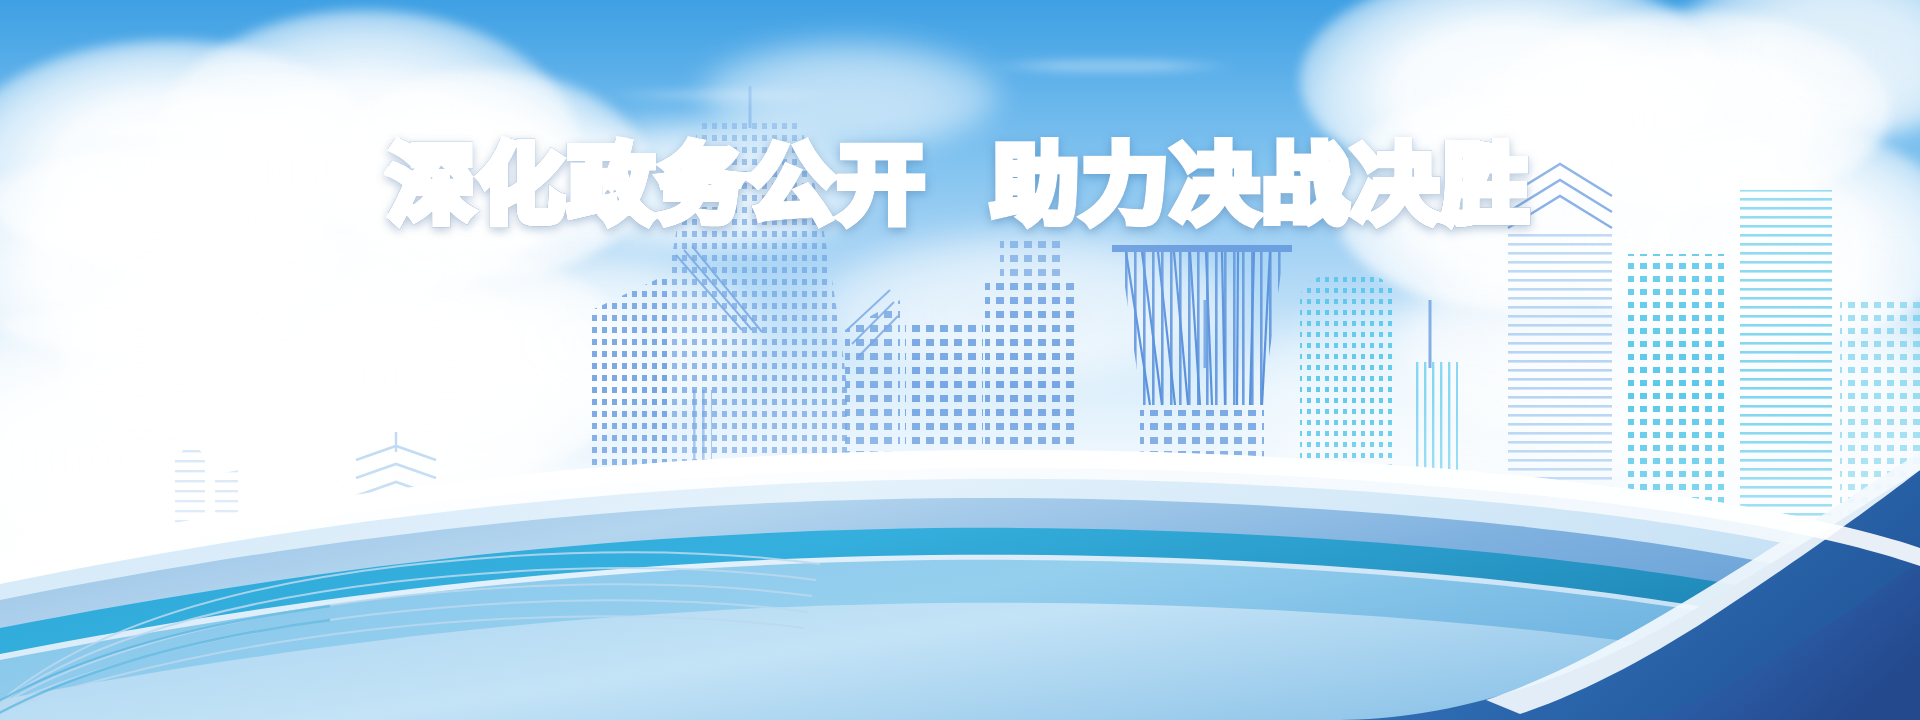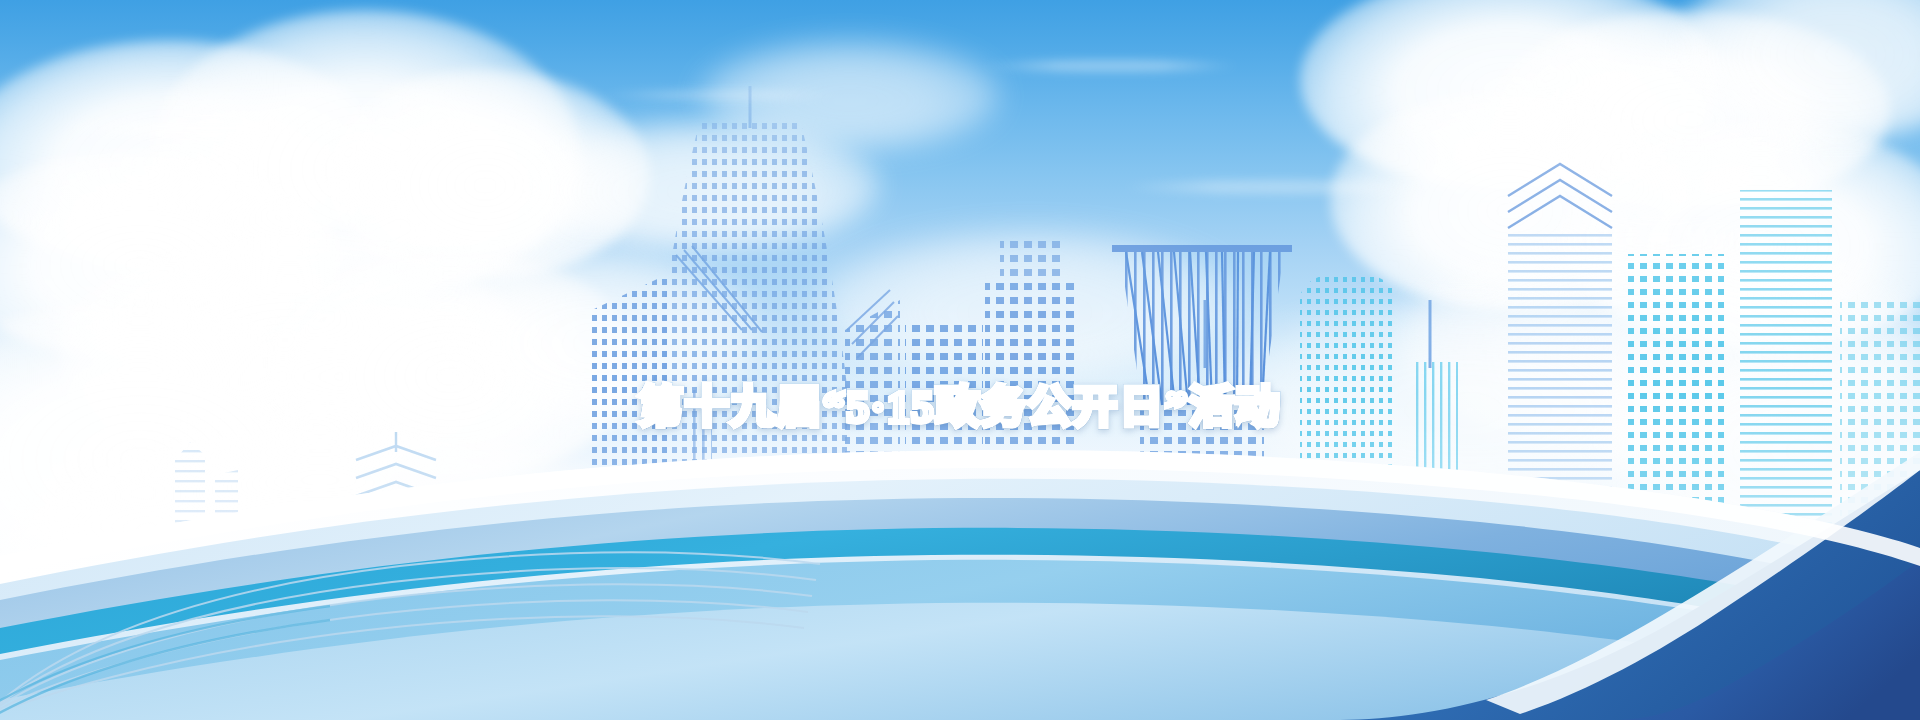--- a/index.html
+++ b/index.html
@@ -397,24 +397,24 @@
         <rect x="1840" y="300" width="80" height="400" fill="url(#dotsCyan)" opacity="0.7"></rect>
       </g>
 
       <g opacity="0.5">
         <rect x="250" y="575" width="40" height="125" fill="url(#dotsPale)"></rect>
         <rect x="296" y="610" width="28" height="90" fill="url(#dotsPale)"></rect>
       </g>
     </g>
   </svg>
 
-
-  <div class="subtitle">
-    <span class="subtitle-text">第十九届“5·15政务公开日”活动</span>
+  <div class="headline">
+    <span class="headline-text">深化政务公开</span><span class="headline-gap"></span><span class="headline-text">助力决战决胜</span>
   </div>
+
 
   <svg class="waves" viewBox="0 0 1920 720" preserveAspectRatio="none">
     <defs>
       <linearGradient id="gWhite" x1="0" y1="0" x2="1" y2="0">
         <stop offset="0%" stop-color="#ffffff"></stop>
         <stop offset="45%" stop-color="#fbfdff"></stop>
         <stop offset="100%" stop-color="#eef6fc"></stop>
       </linearGradient>
       <linearGradient id="gPale" x1="0" y1="0" x2="1" y2="0.3">
         <stop offset="0%" stop-color="#cfe6f7"></stop>

